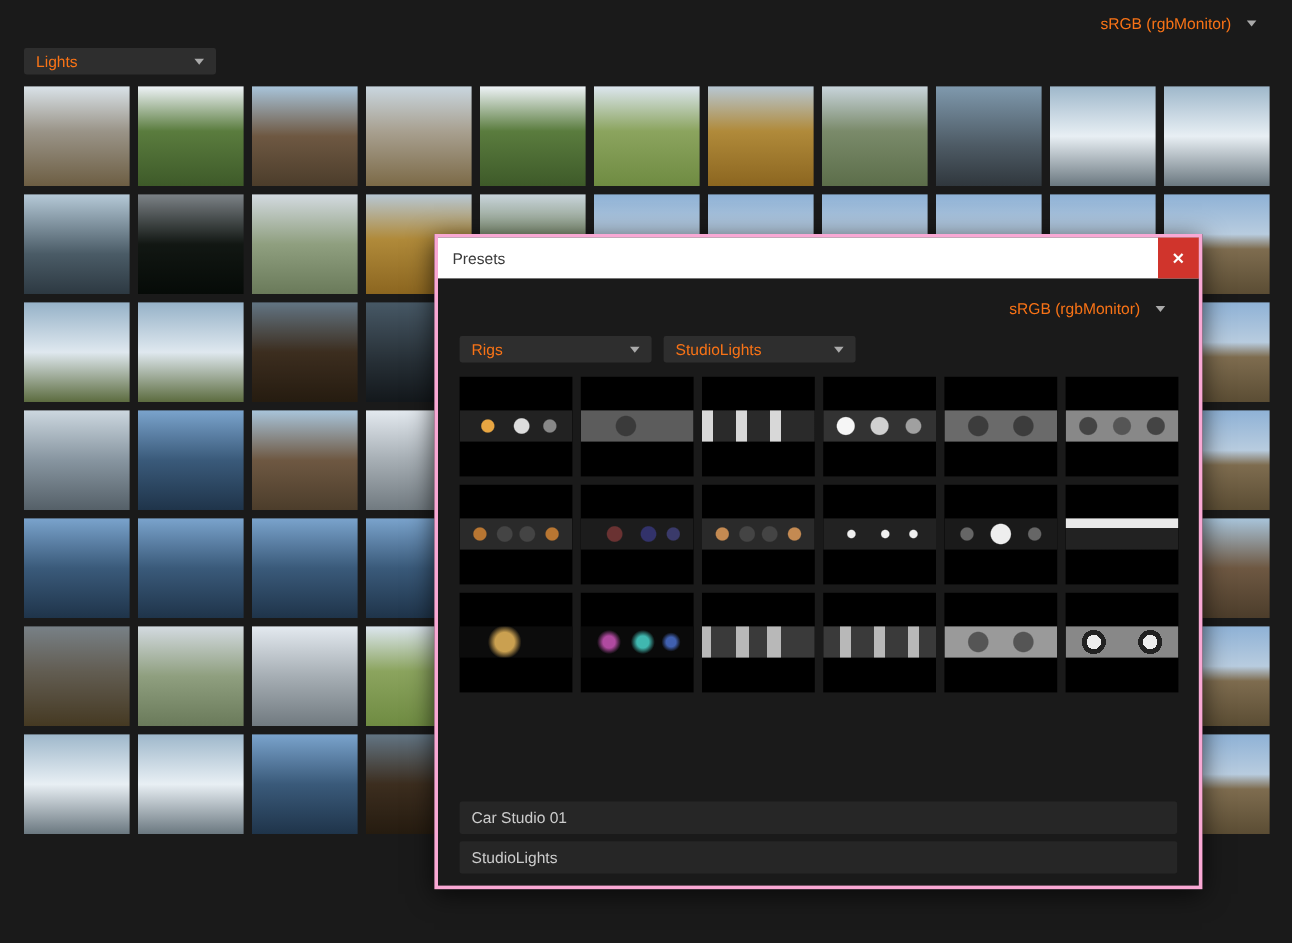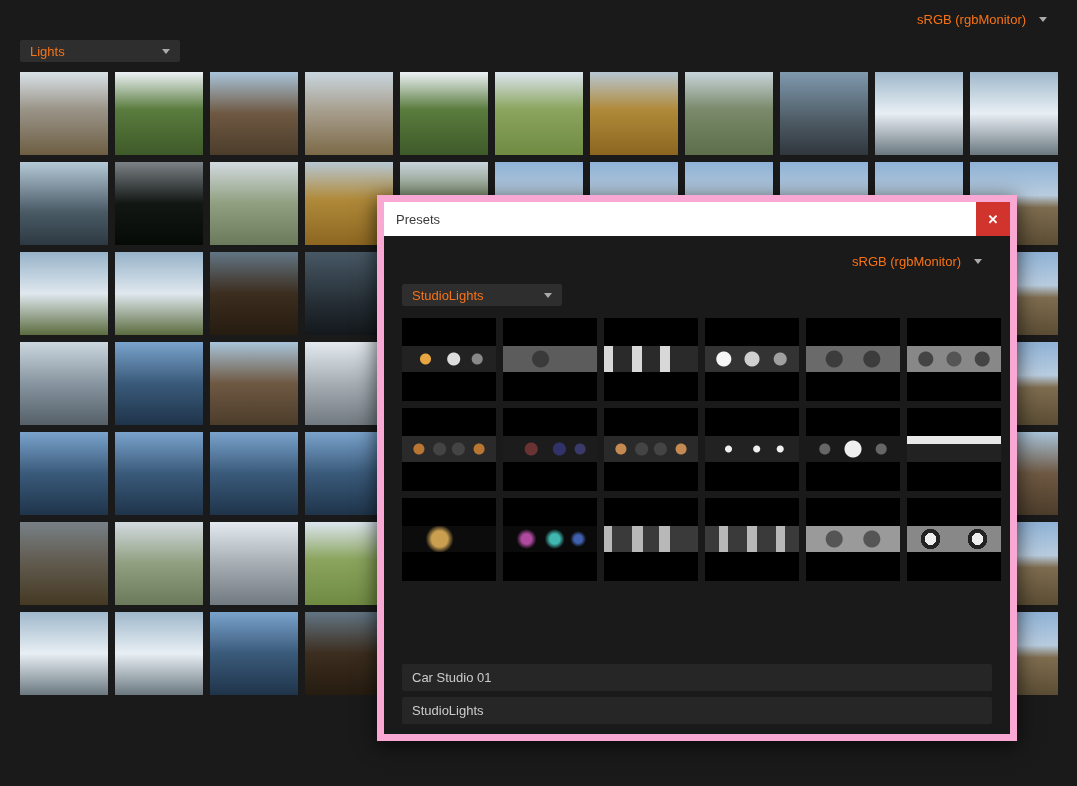--- a/index.html
+++ b/index.html
@@ -66,24 +66,24 @@
 .thumb.t11 { background: linear-gradient(to bottom, #d3dae0 0%, #8f9f7f 50%, #6a7a5a 100%); }
 .thumb.t12 { background: linear-gradient(to bottom, #b5c9d7 0%, #4a5b66 60%, #2d3942 100%); }
 .thumb.t13 { background: linear-gradient(to bottom, #96b2c8 0%, #dfe8ef 50%, #5c6c3f 100%); }
 .thumb.t14 { background: linear-gradient(to bottom, #ccd7df 0%, #8795a0 50%, #556068 100%); }
 .thumb.t15 { background: linear-gradient(to bottom, #e3e9ef 0%, #a6aeb4 50%, #717a80 100%); }
 .thumb.dark { filter: brightness(0.6) contrast(1.1); }
 .thumb.bluish { background: linear-gradient(to bottom, #7aa3cc 0%, #3a5a7a 50%, #1f344a 100%); }
 
 .modal {
   position: absolute;
-  left: 377px; top: 195px;
+  left: 362px; top: 195px;
   width: 640px; height: 546px;
   background: #1a1a1a;
-  border: 7px solid #f9a8d4;
+  border: 3px solid #f9a8d4;
   box-shadow: 0 4px 20px rgba(0,0,0,0.7);
   display: flex; flex-direction: column;
 }
 .modal-header {
   background: #fff;
   color: #3a3a3a;
   display: flex; justify-content: space-between; align-items: center;
   height: 34px;
   padding: 0 0 0 12px;
 }
@@ -255,20 +255,24 @@
   </div>
   <div class="modal-body">
     <div class="modal-top">
       <div class="dropdown plain">
         <span>sRGB (rgbMonitor)</span>
         <span class="chev"></span>
       </div>
     </div>
     <div class="modal-filters">
       <div class="dropdown" style="min-width:160px">
+        <span>Rigs</span>
+        <span class="chev"></span>
+      </div>
+      <div class="dropdown" style="min-width:160px">
         <span>StudioLights</span>
         <span class="chev"></span>
       </div>
     </div>
     <div class="modal-grid">
       <div class="mthumb m1">
           <div class="mband"></div>
         </div>
       <div class="mthumb m2">
           <div class="mband"></div>

